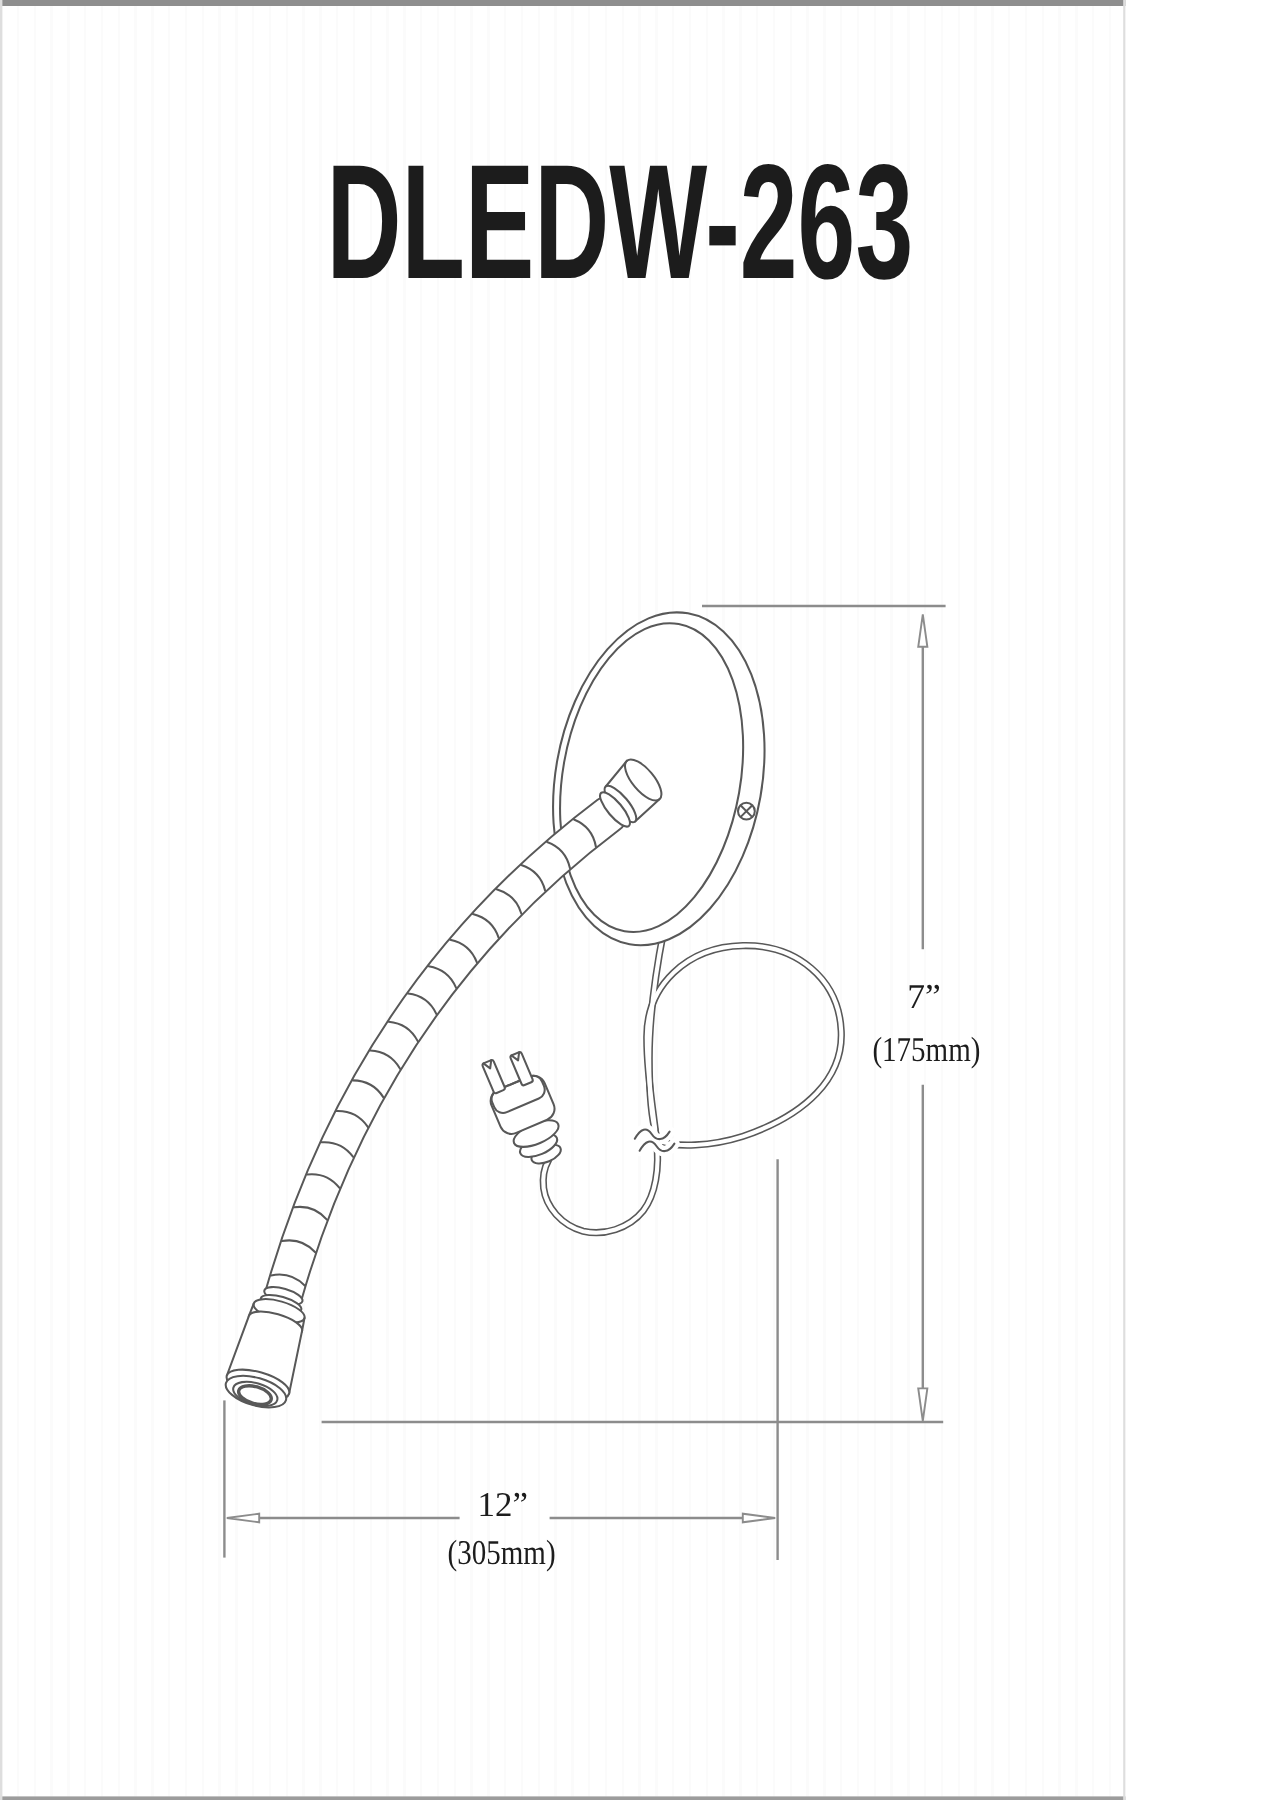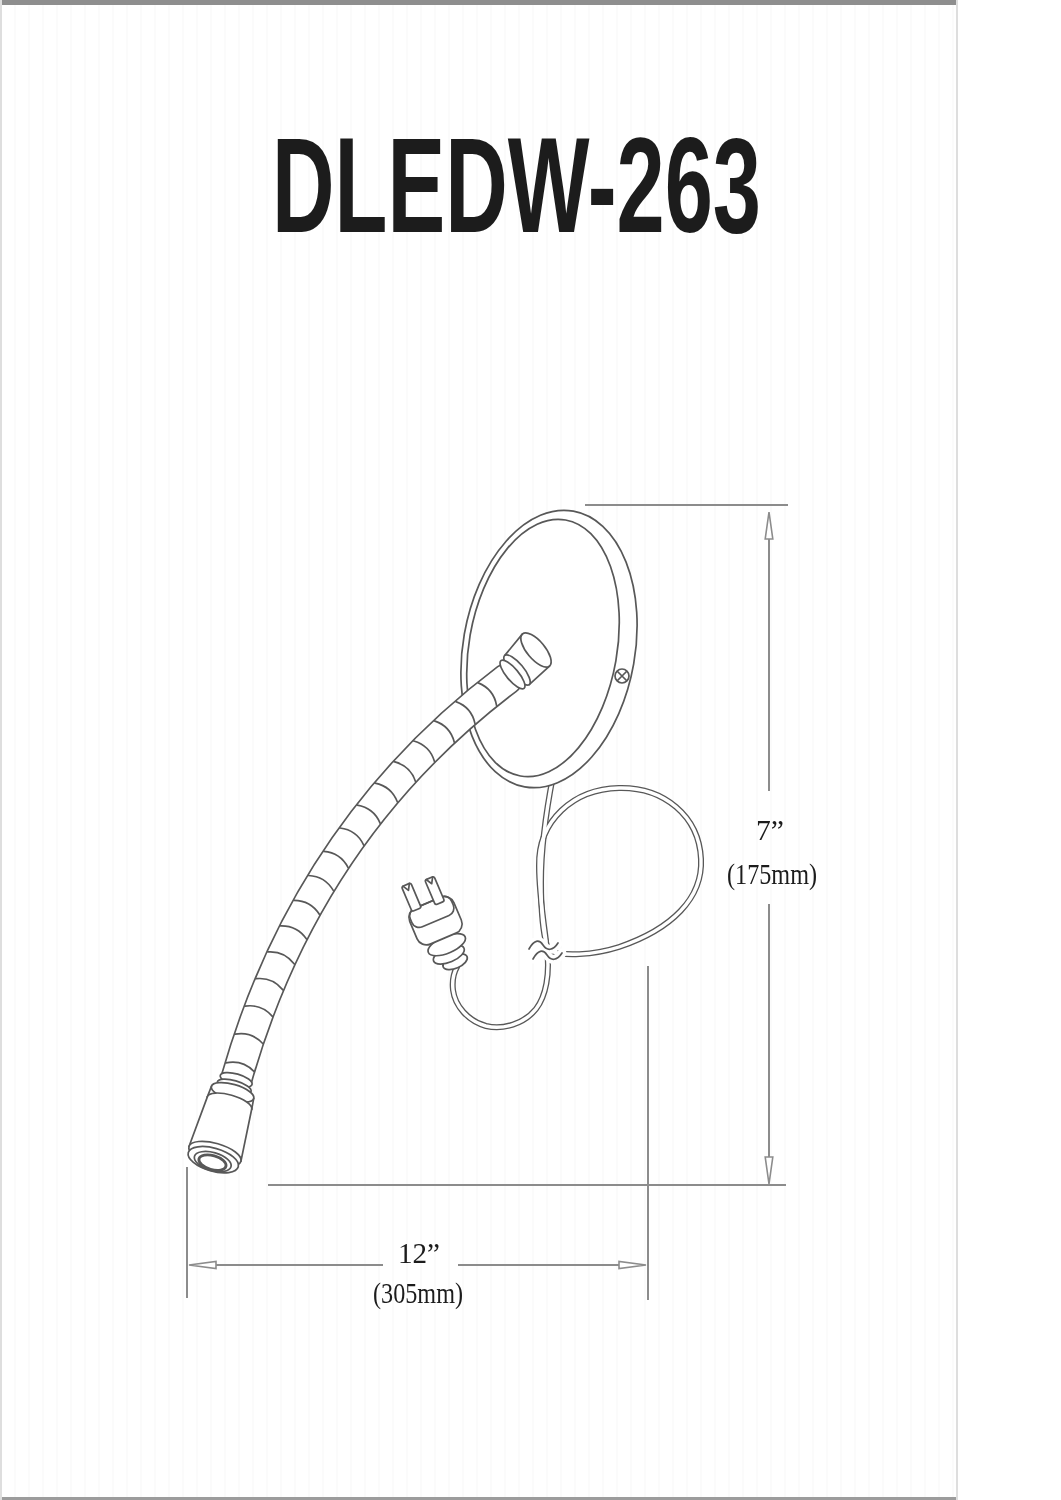--- a/index.html
+++ b/index.html
@@ -3,21 +3,20 @@
 <meta charset="utf-8">
 <style>
   html,body{margin:0;padding:0;background:#ffffff;}
   .page{
     position:relative;
     width:938px;height:1500px;
     background:#ffffff;
     background-image:repeating-linear-gradient(90deg, rgba(0,0,0,0.015) 0 2px, rgba(0,0,0,0) 2px 14px);
     overflow:hidden;
     font-family:"Liberation Sans", sans-serif;
-    padding-left:20px;
   }
   .edge{position:absolute;background:#8e8e8e;}
   .edge.top{top:0;left:0;width:100%;height:5px;}
   .edge.bottom{bottom:0;left:0;width:100%;height:3px;background:#9c9c9c;}
   .edge.left{top:0;left:0;width:2px;height:100%;background:#dedede;}
   .edge.right{top:0;right:0;width:2px;height:100%;background:#dedede;}
   svg{position:absolute;top:0;left:0;}
   text{user-select:none;}
   .dim-label{font-family:"Liberation Serif", serif;font-size:29px;}
   .title-text{font-family:"Liberation Sans", sans-serif;font-weight:700;font-size:136px;}

